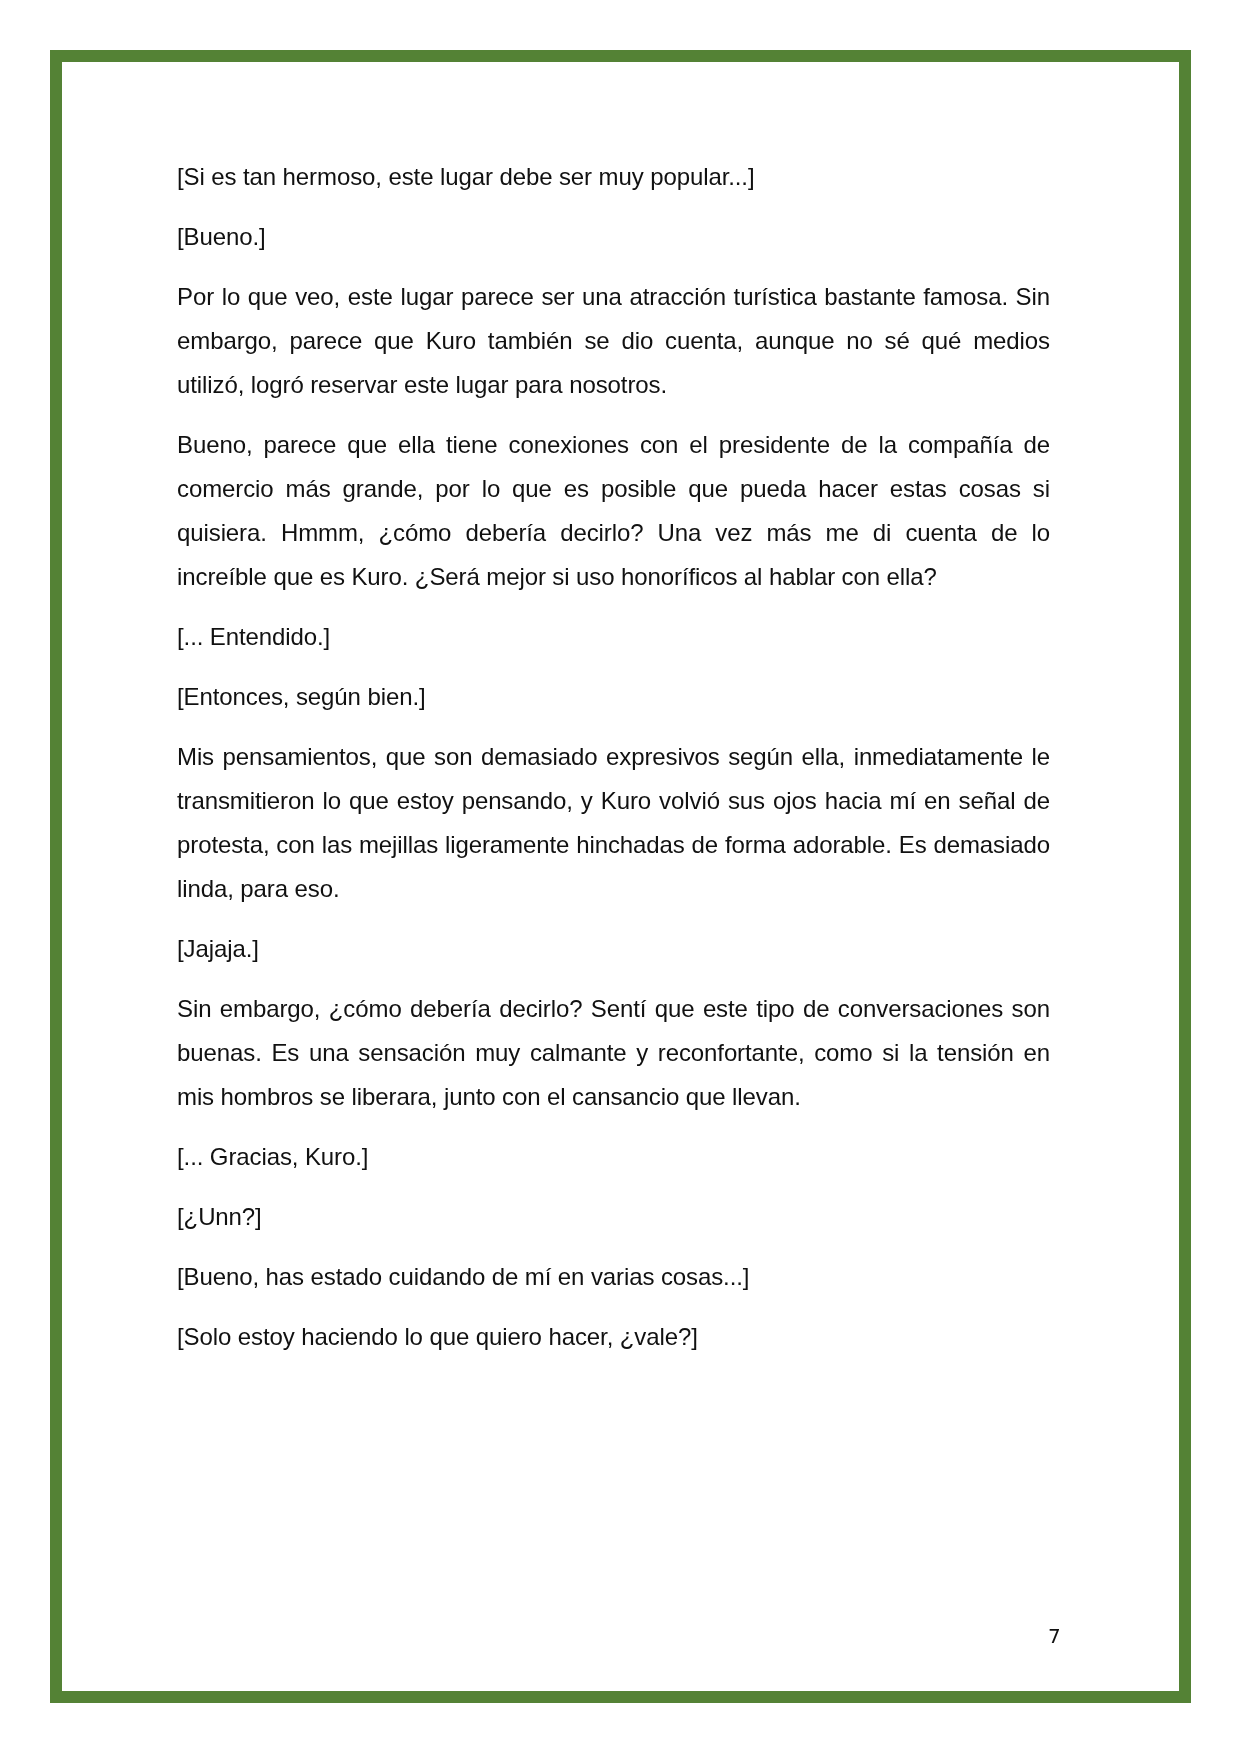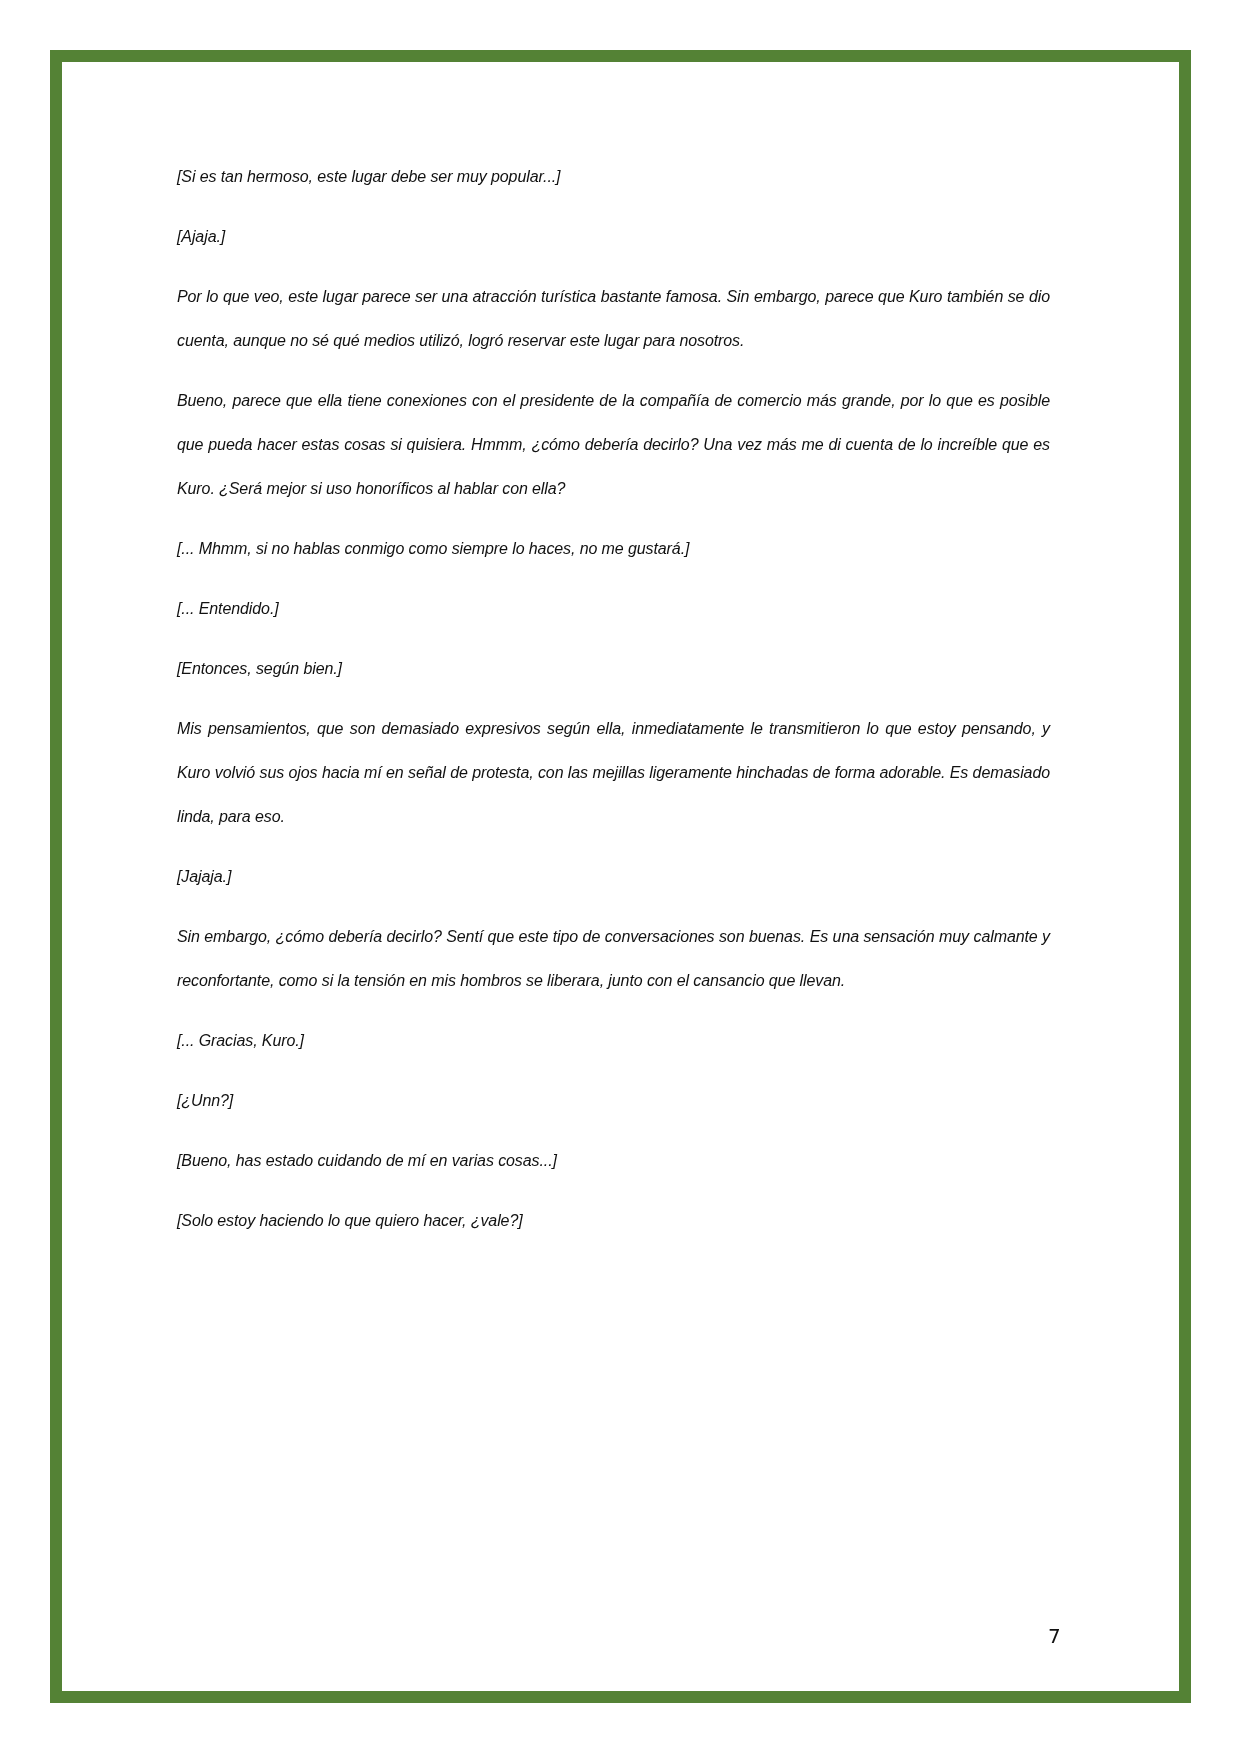--- a/index.html
+++ b/index.html
@@ -26,46 +26,44 @@
       background: #ffffff;
     }
     .content {
       position: absolute;
       left: 177px;
       top: 155px;
       width: 885px;
     }
     .para {
       margin: 0 12px 16px 0;
-      font-size: 16px;
+      font-size: 24px;
       line-height: 44px;
       text-align: justify;
       letter-spacing: -0.1px;
-      font-style: italic;
     }
     .page-number {
       position: absolute;
       left: 1048px;
       top: 1624px;
       font-size: 20px;
       font-family: "DejaVu Sans", sans-serif;
       color: #111111;
     }
   </style>
 </head>
 <body>
 
 <div class="page-frame"></div>
 
 <div class="content">
   <p class="para">[Si es tan hermoso, este lugar debe ser muy popular...]</p>
-  <p class="para">[Ajaja.]</p>
+  <p class="para">[Bueno.]</p>
   <p class="para">Por lo que veo, este lugar parece ser una atracción turística bastante famosa. Sin embargo, parece que Kuro también se dio cuenta, aunque no sé qué medios utilizó, logró reservar este lugar para nosotros.</p>
   <p class="para">Bueno, parece que ella tiene conexiones con el presidente de la compañía de comercio más grande, por lo que es posible que pueda hacer estas cosas si quisiera. Hmmm, ¿cómo debería decirlo? Una vez más me di cuenta de lo increíble que es Kuro. ¿Será mejor si uso honoríficos al hablar con ella?</p>
-  <p class="para">[... Mhmm, si no hablas conmigo como siempre lo haces, no me gustará.]</p>
   <p class="para">[... Entendido.]</p>
   <p class="para">[Entonces, según bien.]</p>
   <p class="para">Mis pensamientos, que son demasiado expresivos según ella, inmediatamente le transmitieron lo que estoy pensando, y Kuro volvió sus ojos hacia mí en señal de protesta, con las mejillas ligeramente hinchadas de forma adorable. Es demasiado linda, para eso.</p>
   <p class="para">[Jajaja.]</p>
   <p class="para">Sin embargo, ¿cómo debería decirlo? Sentí que este tipo de conversaciones son buenas. Es una sensación muy calmante y reconfortante, como si la tensión en mis hombros se liberara, junto con el cansancio que llevan.</p>
   <p class="para">[... Gracias, Kuro.]</p>
   <p class="para">[¿Unn?]</p>
   <p class="para">[Bueno, has estado cuidando de mí en varias cosas...]</p>
   <p class="para">[Solo estoy haciendo lo que quiero hacer, ¿vale?]</p>
 </div>

